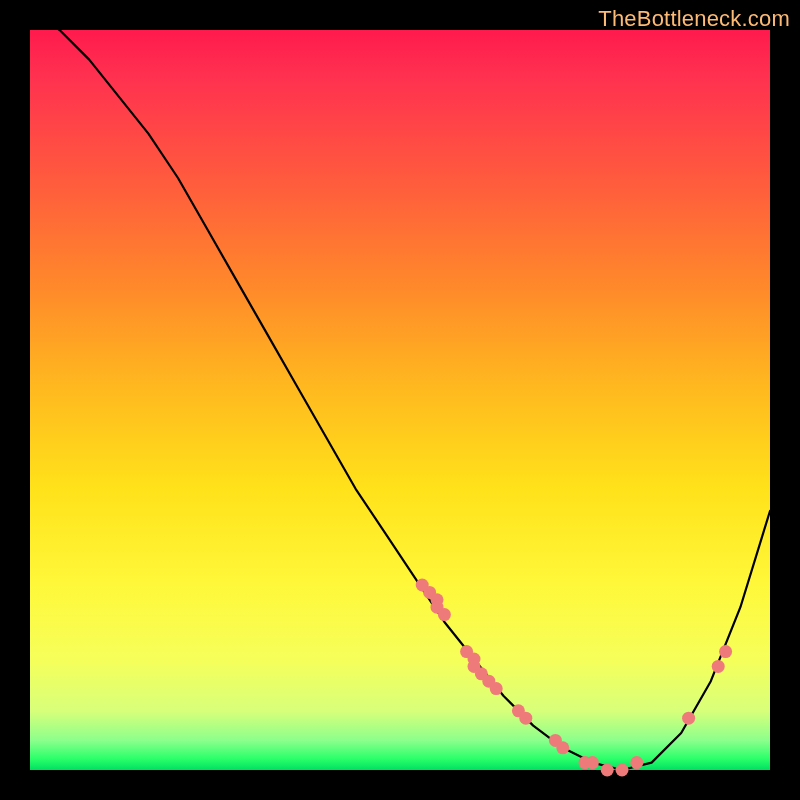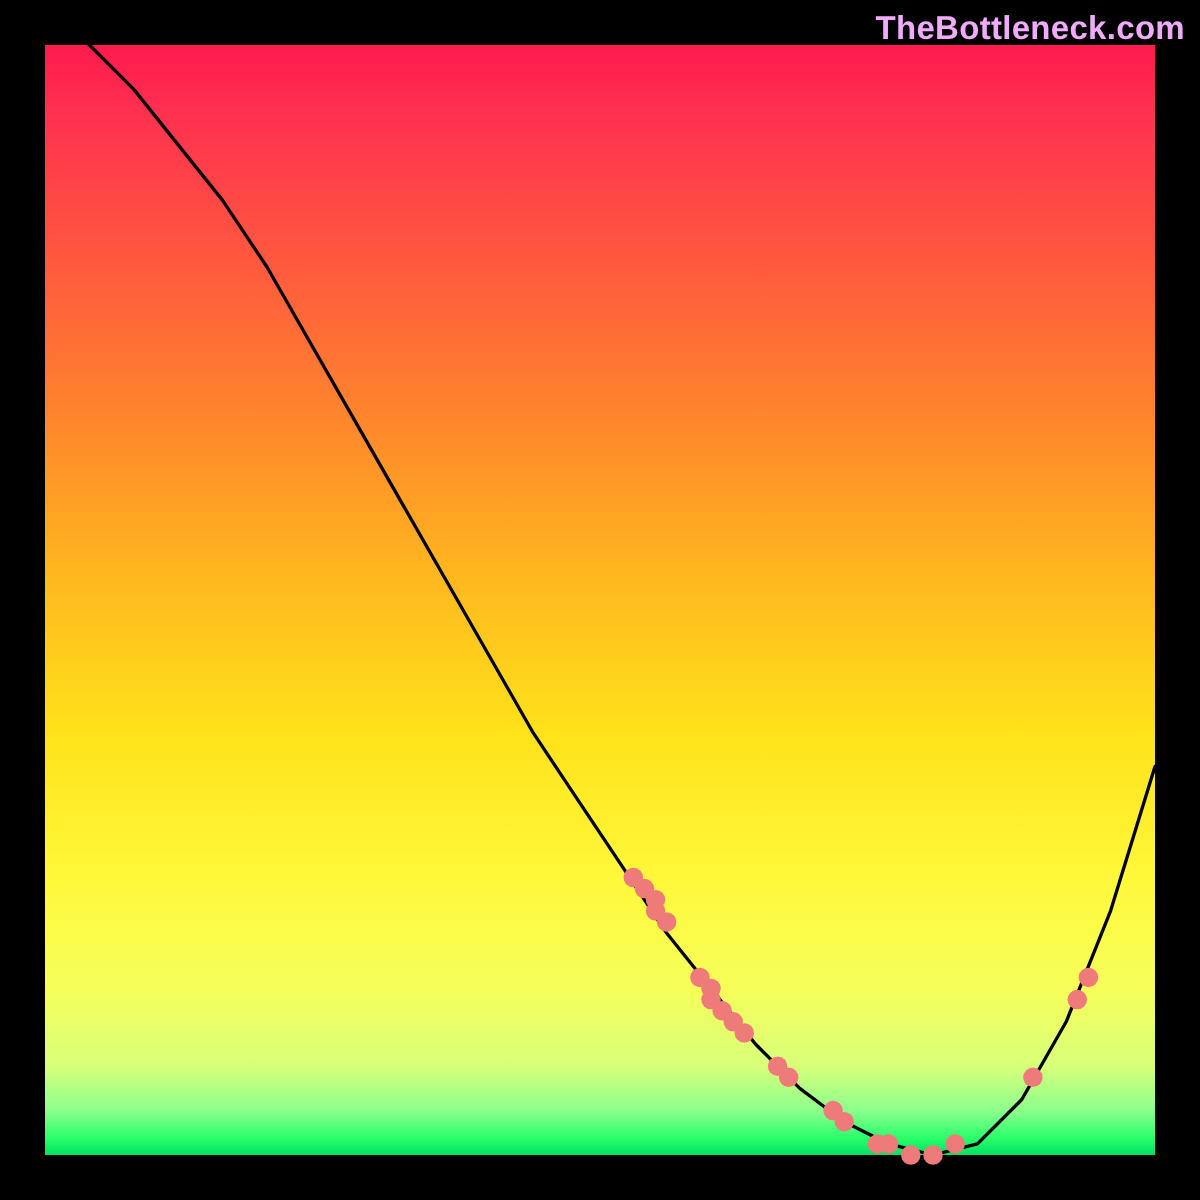--- a/index.html
+++ b/index.html
@@ -28,23 +28,23 @@
       #f6ff5a 85%,
       #d8ff7a 92%,
       #8cff8c 96%,
       #2aff6a 98.5%,
       #00e060 100%);
   }
   .watermark {
     position: absolute;
     top: 6px;
     right: 10px;
-    color: #f0abfc;
+    color: #fdba74;
     font-size: 22px;
-    font-weight: 700;
+    font-weight: 400;
     letter-spacing: 0.2px;
     user-select: none;
   }
   svg.plot {
     position: absolute;
     left: 0;
     top: 0;
     width: 740px;
     height: 740px;
     overflow: visible;

